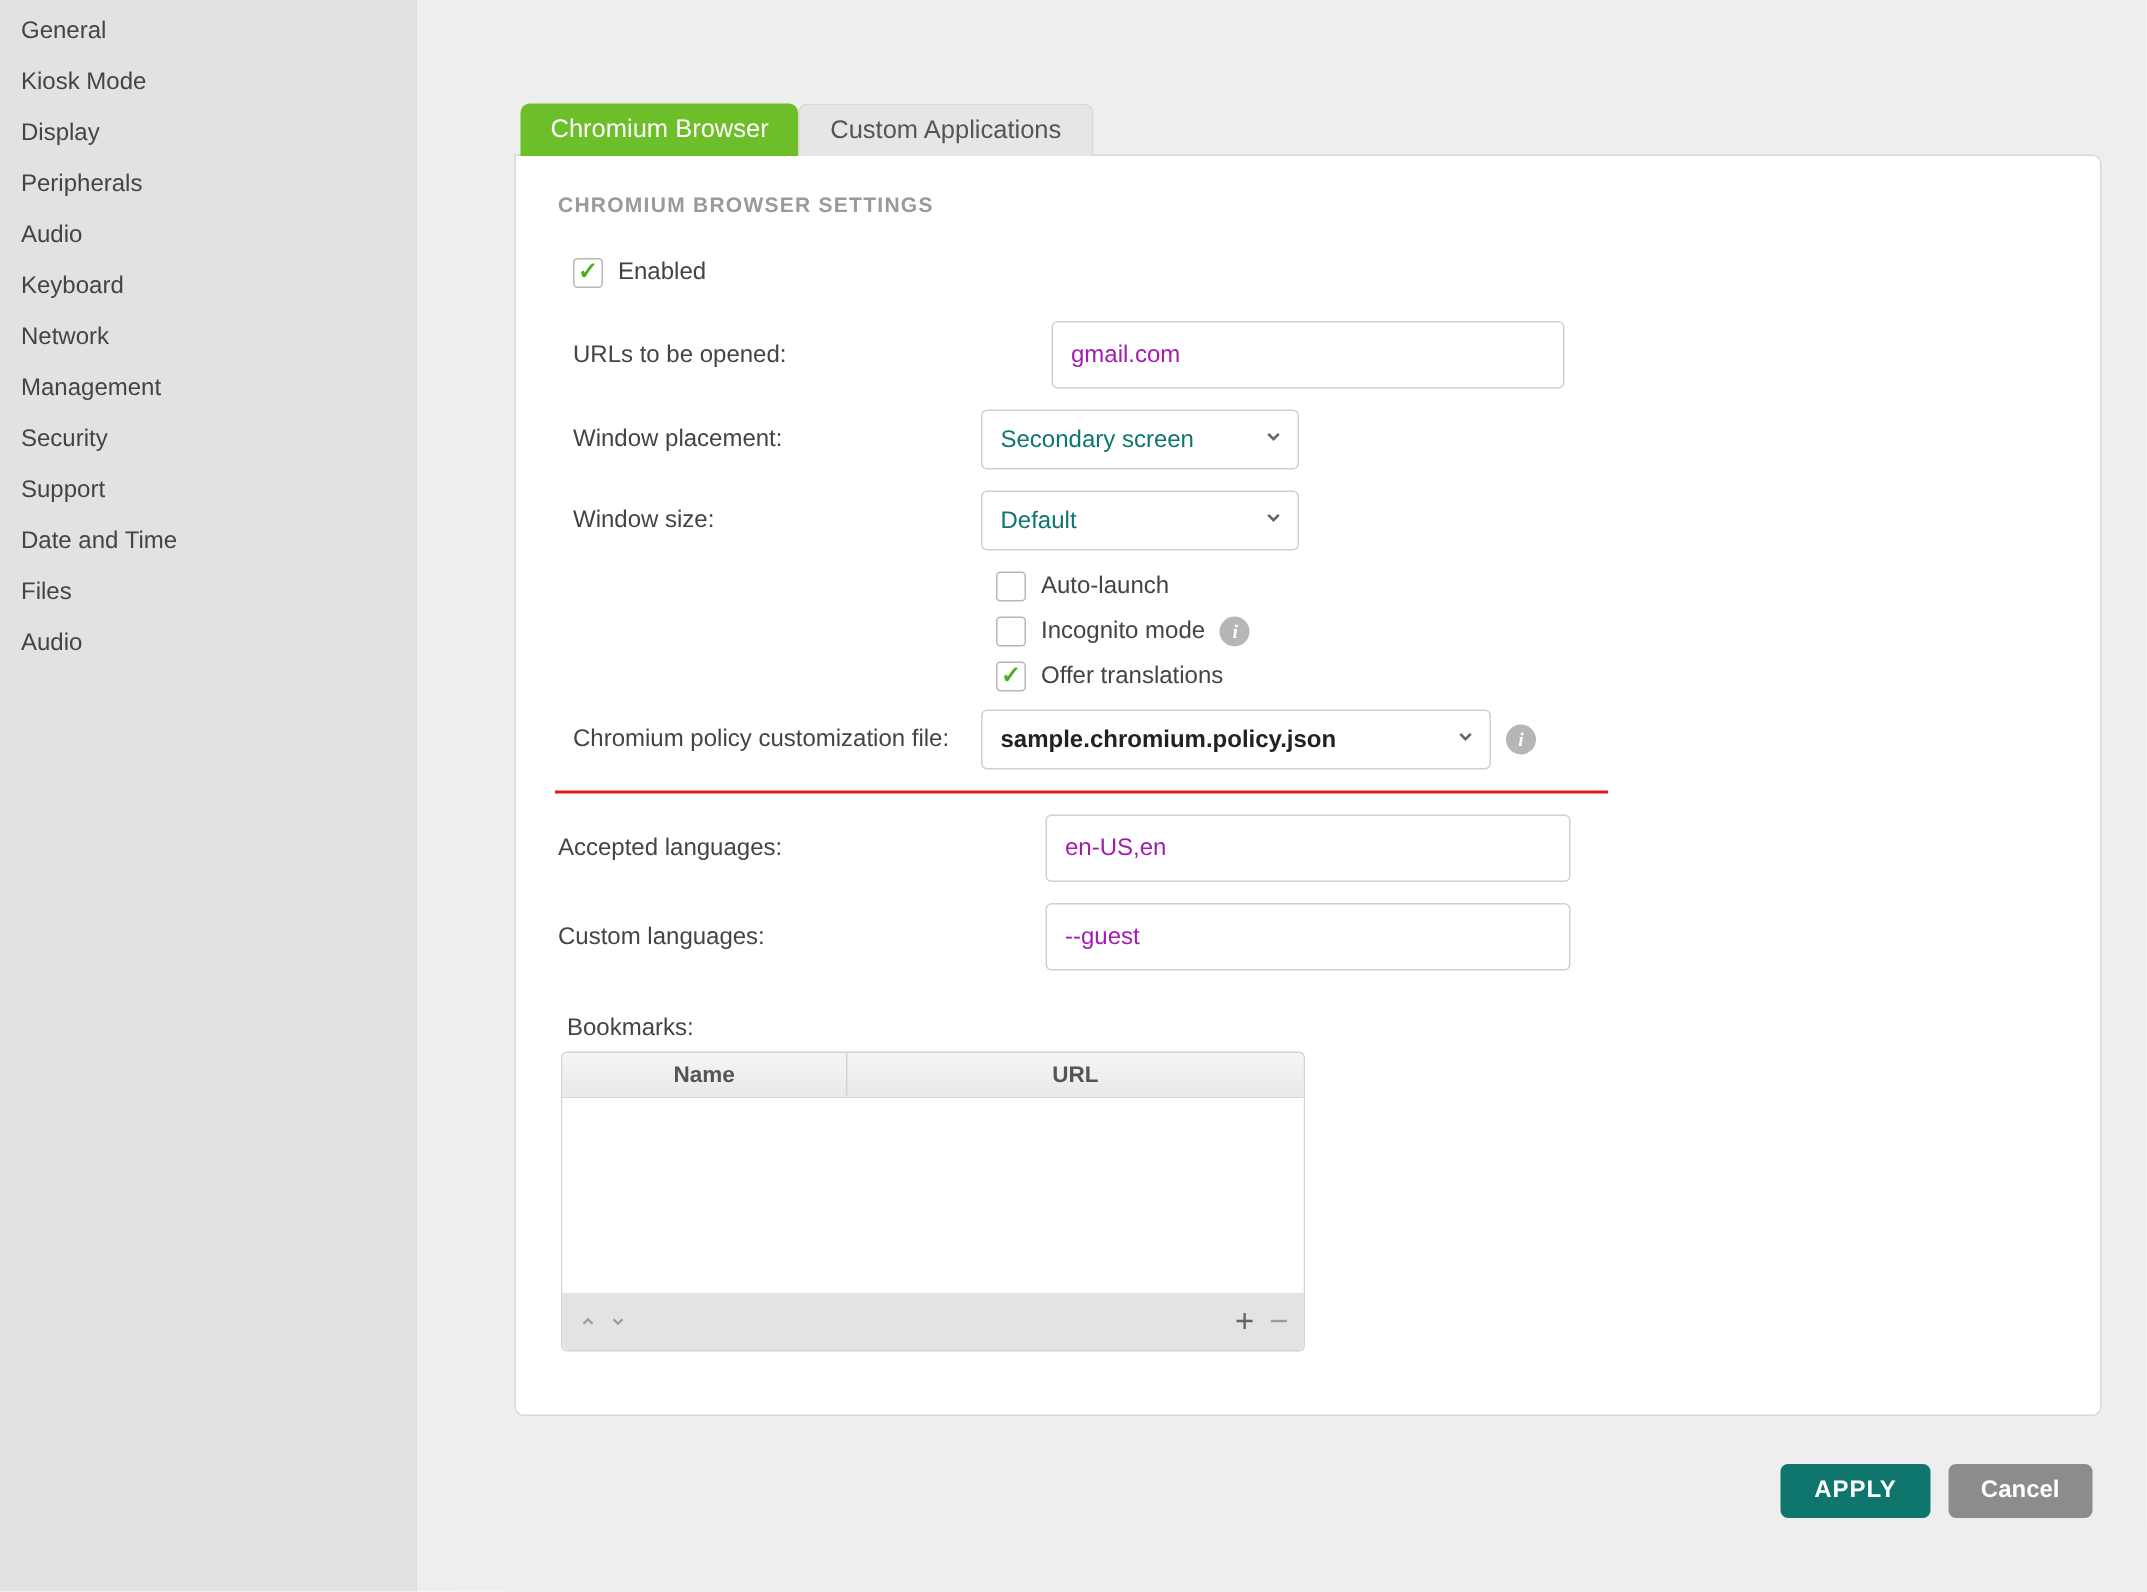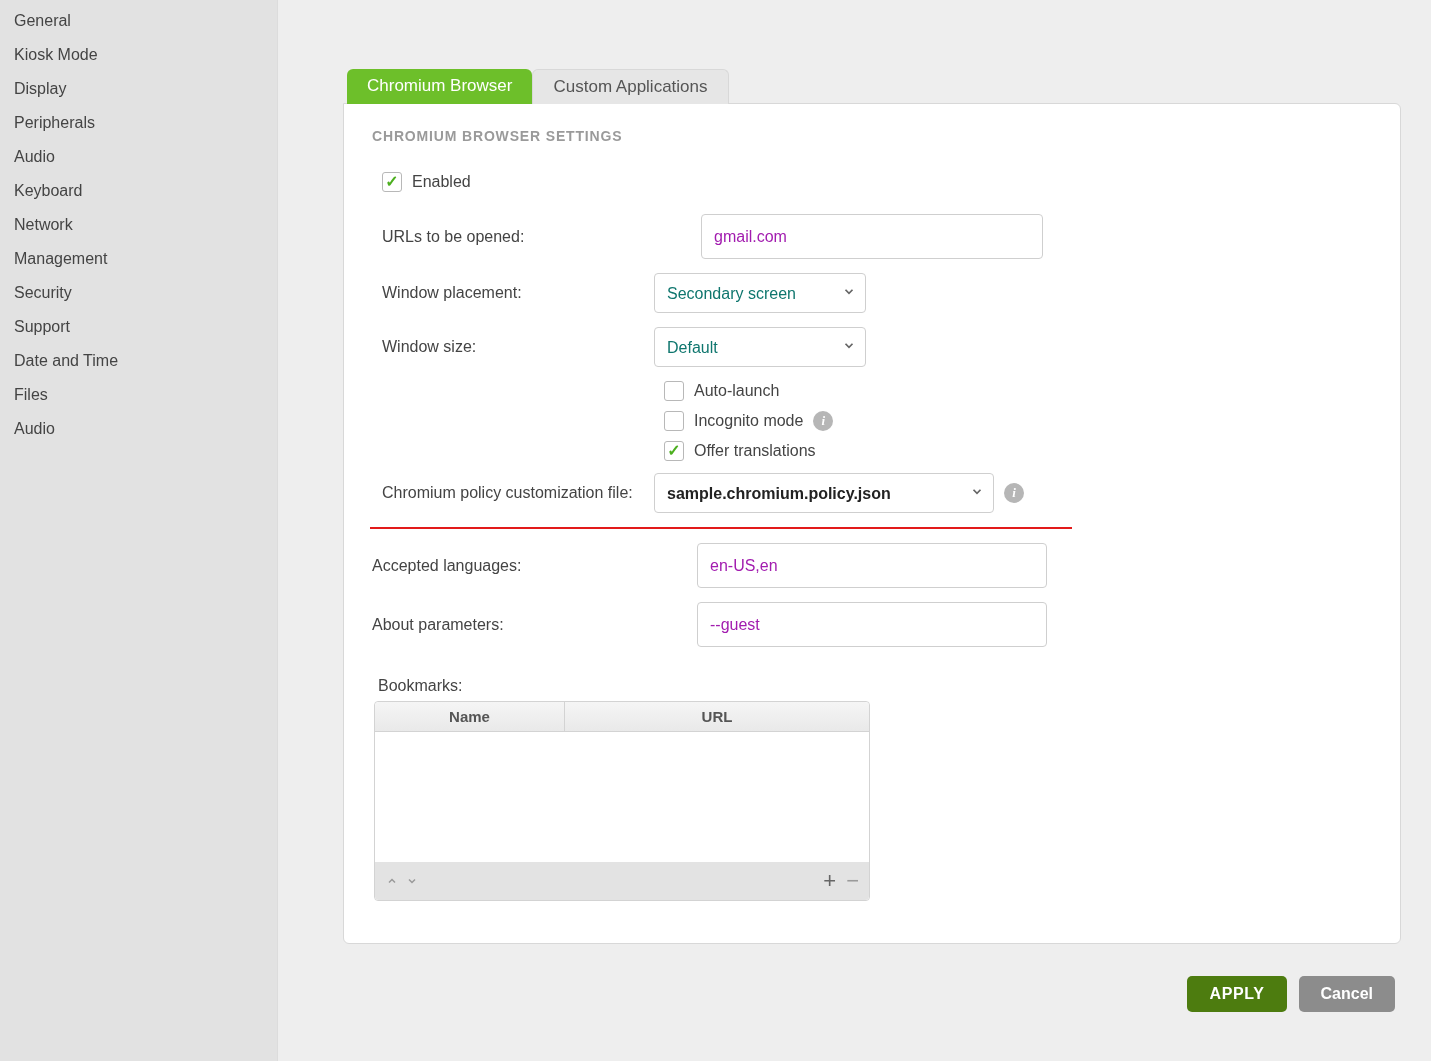--- a/index.html
+++ b/index.html
@@ -249,21 +249,21 @@
   }
   .btn {
     padding: 9px 22px;
     border-radius: 5px;
     border: none;
     font-size: 16px;
     font-weight: 700;
     cursor: pointer;
   }
   .btn-apply {
-    background: #4d7c0f;
+    background: #0f766e;
     color: #fff;
     letter-spacing: 0.04em;
   }
   .btn-cancel {
     background: #8c8c8c;
     color: #fff;
   }
   .stack-checks {
     margin-left: 292px;
   }
@@ -377,21 +377,21 @@
       <div class="red-underline"></div>
 
       <div class="form-row">
         <div class="form-label" style="width:278px;padding-left:0;">Accepted languages:</div>
         <div class="form-field">
           <input type="text" class="text-input" style="width: 350px;" value="en-US,en">
         </div>
       </div>
 
       <div class="form-row">
-        <div class="form-label" style="width:278px;padding-left:0;">About parameters:</div>
+        <div class="form-label" style="width:278px;padding-left:0;">Custom languages:</div>
         <div class="form-field">
           <input type="text" class="text-input" style="width: 350px;" value="--guest">
         </div>
       </div>
 
       <div class="bm-label">Bookmarks:</div>
       <div class="bm-table">
         <div class="bm-header">
           <div class="bm-col-name">Name</div>
           <div class="bm-col-url">URL</div>

